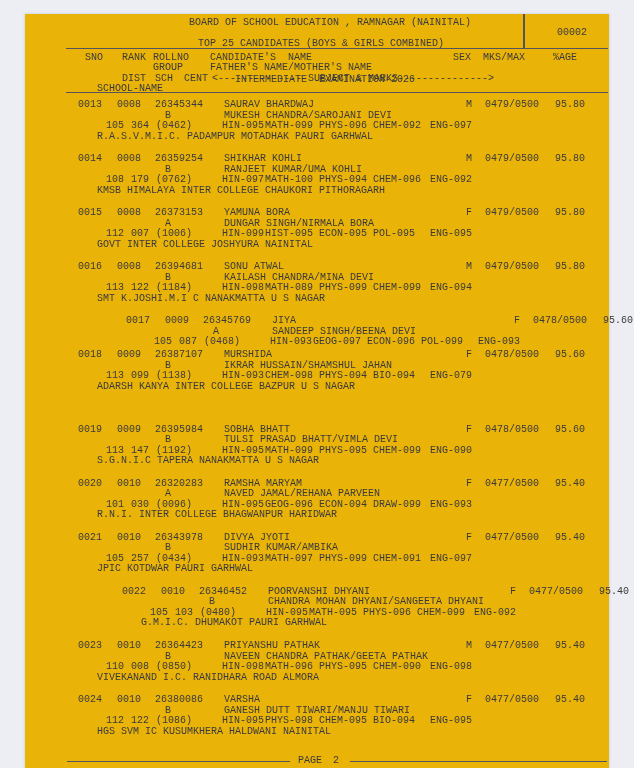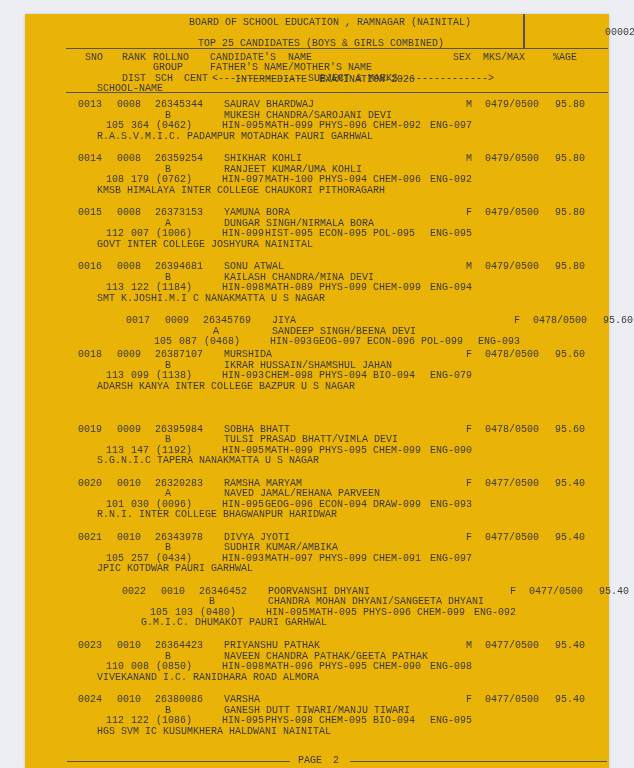--- a/index.html
+++ b/index.html
@@ -24,21 +24,21 @@
   }
   .rule { position:absolute; left:41px; width:542px; height:1.5px; background:#54545a; }
   .rule1 { top:33.5px; }
   .rule2 { top:77.5px; }
   .vline { position:absolute; left:498px; top:0; width:1.5px; height:34px; background:#54545a; }
 
   
   .title1 { left:164px; top:4px; }
   .title2 { left:210px; top:25px;margin-top:36px; }
   .title3 { left:173px; top:25px; }
-  .serial { left:532px; top:14px;margin-left:48px; }
+  .serial { left:532px; top:14px; }
 
   .h-sno   { left:60px;  top:38.5px; }
   .h-rank  { left:97px;  top:38.5px; }
   .h-roll  { left:128px; top:38.5px; }
   .h-name  { left:185px; top:38.5px; }
   .h-sex   { left:428px; top:38.5px; }
   .h-mks   { left:458px; top:38.5px; }
   .h-age   { left:528px; top:38.5px; }
   .h-group { left:128px; top:49px; }
   .h-par   { left:185px; top:49px; }

